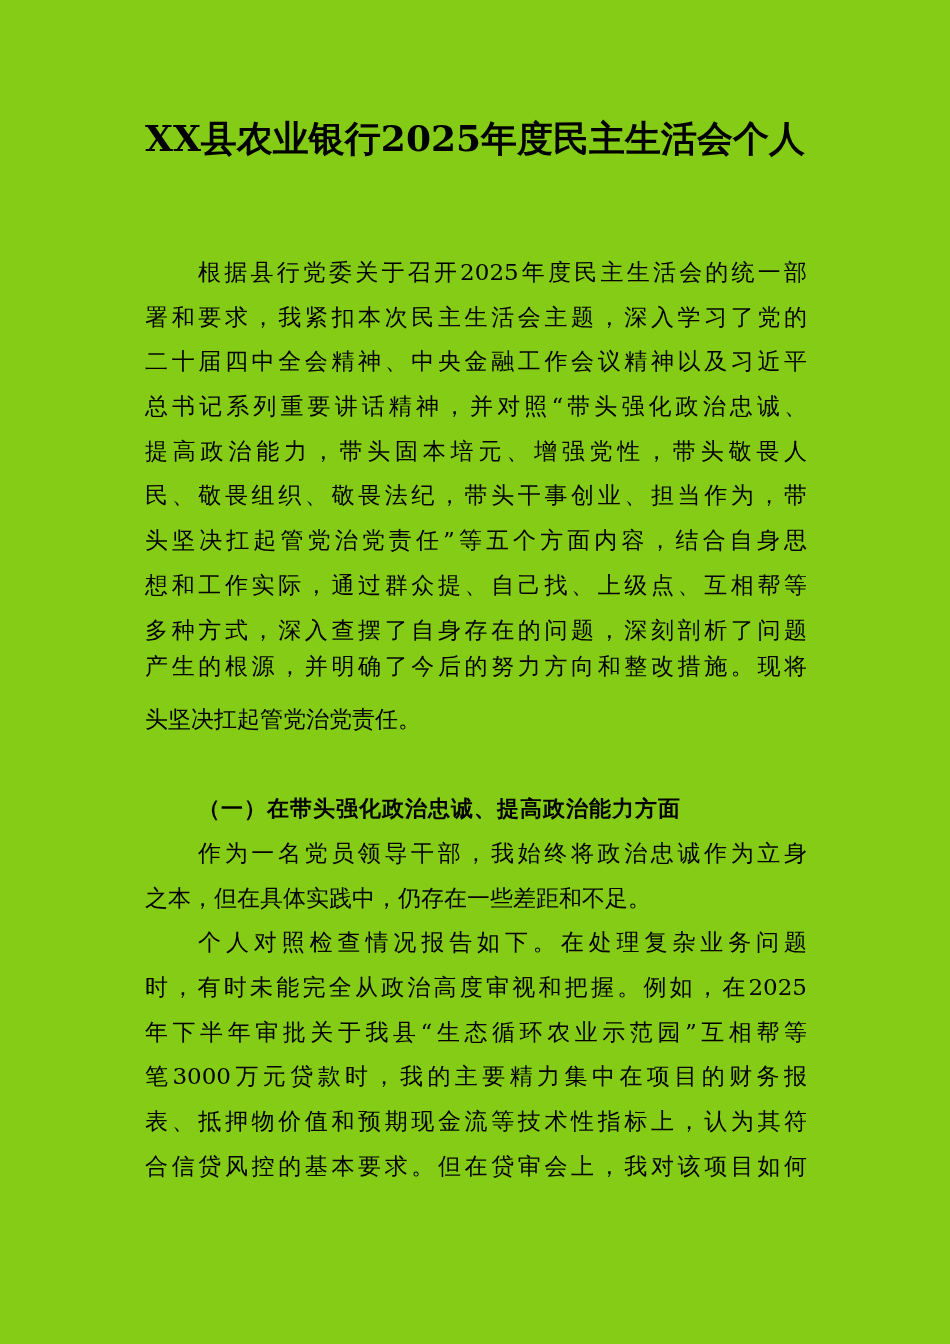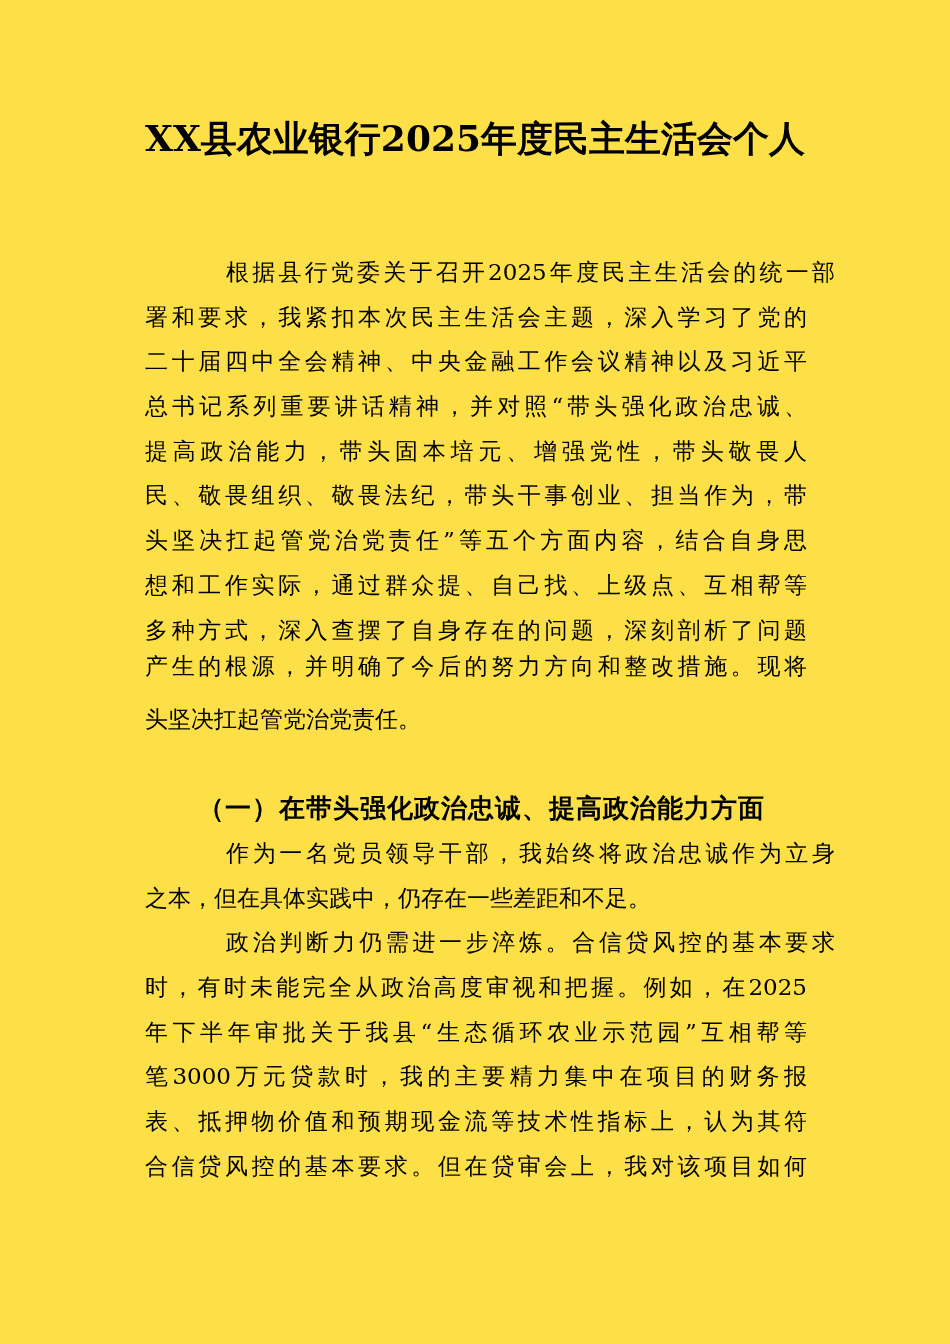--- a/index.html
+++ b/index.html
@@ -14,21 +14,21 @@
       overflow: hidden;
       font-family: "DejaVu Serif", "Liberation Serif", serif;
       color: #000000;
     }
     .page {
       position: absolute;
       left: 0;
       top: 0;
       width: 950px;
       height: 1344px;
-      background: #fde047;
+      background: #84cc16;
     }
     .title {
       position: absolute;
       left: 100px;
       width: 750px;
       text-align: center;
       font-family: "DejaVu Serif", "Liberation Serif", serif;
       font-weight: bold;
       font-size: 36px;
       line-height: 44px;
@@ -46,39 +46,38 @@
       font-size: 23px;
       line-height: 44px;
       white-space: nowrap;
       text-align: justify;
       text-align-last: justify;
       font-weight: normal;
     }
     .line.indent {
       left: 198px;
       width: 609px;
-      margin-left: 28px;
     }
     .line.last {
       text-align-last: left;
     }
     .heading1 {
       position: absolute;
       left: 198px;
       font-family: "DejaVu Sans", "Liberation Sans", sans-serif;
       font-size: 23px;
       font-weight: bold;
       line-height: 44px;
       white-space: nowrap;
     }
     .heading2 {
       position: absolute;
       left: 198px;
       font-family: "DejaVu Serif", "Liberation Serif", serif;
-      font-size: 26px;
+      font-size: 22px;
       font-weight: bold;
       line-height: 44px;
       white-space: nowrap;
       letter-spacing: 1px;
     }
   </style>
 </head>
 <body>
 
 <div class="page">
@@ -100,21 +99,21 @@
   </div>
 
   <div class="heading2" style="top:786px">（一）在带头强化政治忠诚、提高政治能力方面</div>
 
   <div>
     <div class="line indent" style="top:831px">作为一名党员领导干部，我始终将政治忠诚作为立身</div>
     <div class="line last" style="top:876px">之本，但在具体实践中，仍存在一些差距和不足。</div>
   </div>
 
   <div>
-    <div class="line indent" style="top:920px">政治判断力仍需进一步淬炼。合信贷风控的基本要求</div>
+    <div class="line indent" style="top:920px">个人对照检查情况报告如下。在处理复杂业务问题</div>
     <div class="line" style="top:965px">时，有时未能完全从政治高度审视和把握。例如，在2025</div>
     <div class="line" style="top:1010px">年下半年审批关于我县“生态循环农业示范园”互相帮等</div>
     <div class="line" style="top:1054px">笔3000万元贷款时，我的主要精力集中在项目的财务报</div>
     <div class="line" style="top:1099px">表、抵押物价值和预期现金流等技术性指标上，认为其符</div>
     <div class="line" style="top:1144px">合信贷风控的基本要求。但在贷审会上，我对该项目如何</div>
   </div>
 
 </div>
 
 </body></html>

